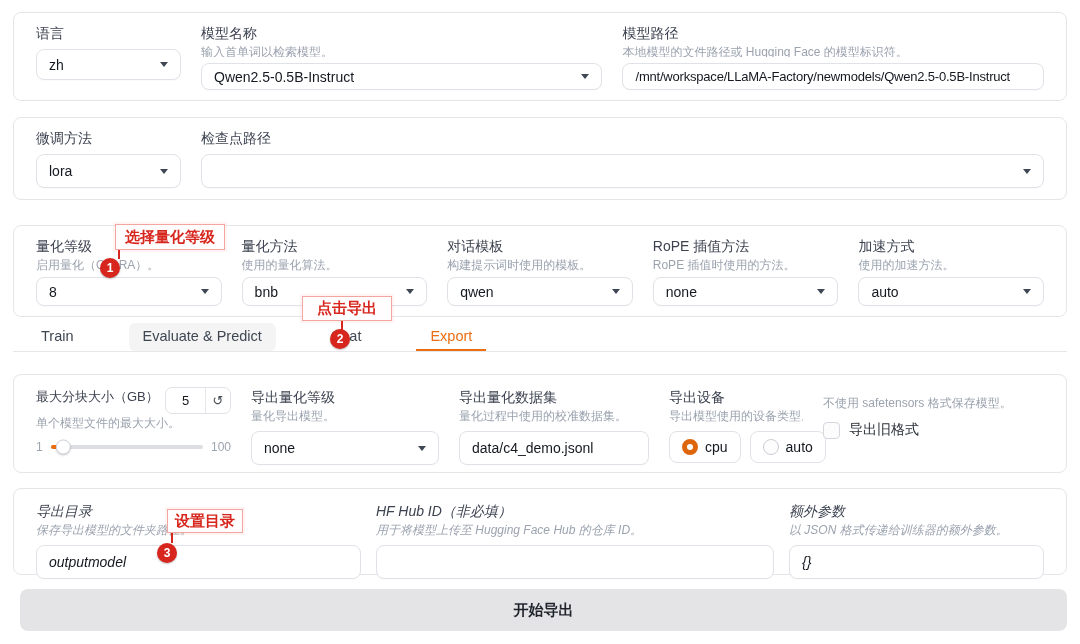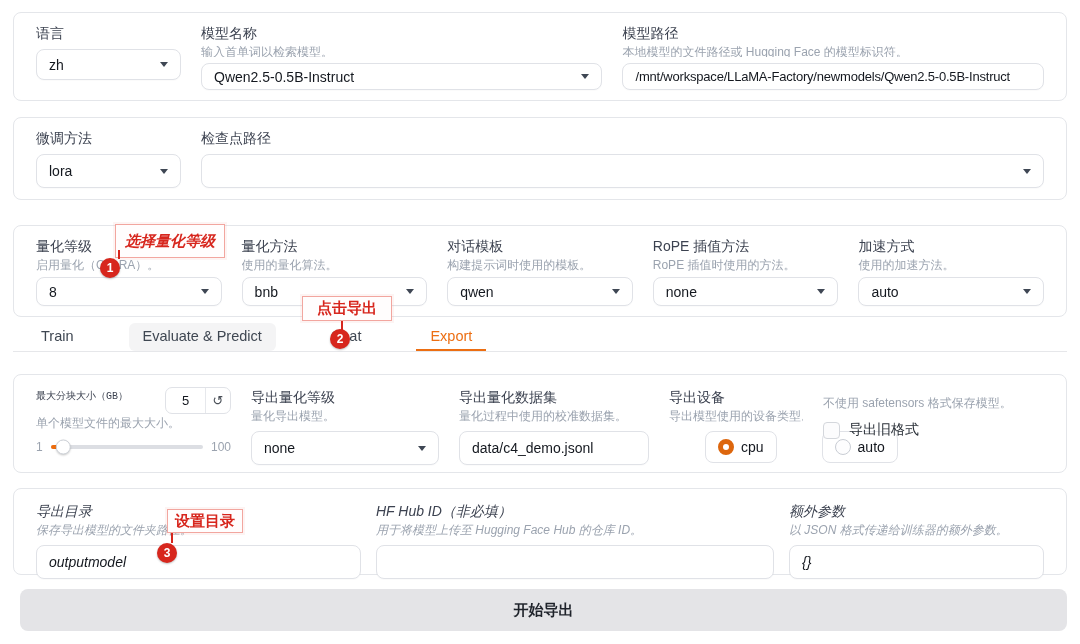--- a/index.html
+++ b/index.html
@@ -36,37 +36,37 @@
             align-items:flex-end; border-bottom:1px solid #e6e7ea; padding-left:14px;gap:41px; }
   .tab { font-size:14.5px; color:#3f4752; padding:5px 14px 7px; cursor:default; white-space:nowrap; }
   .tab.hovered { background:#f4f4f5; border-radius:6px; }
   .tab.active { color:#ec6e12; border-bottom:2px solid #ec6e12; padding-bottom:5px; }
 
   
   .grid-a { display:grid; grid-template-columns:195px 188px 190px 134px 1fr; gap:20px; }
   .grid-b { display:grid; grid-template-columns:325px 398px 1fr; gap:15px;font-style:italic; }
 
   .shard-head { display:flex; align-items:flex-start; gap:6px; }
-  .shard-head .lbl { font-size:10px; flex:1;font-family:Liberation Mono, monospace; }
+  .shard-head .lbl { font-size:13px; flex:1; }
   .numbox { display:flex; align-items:stretch; width:66px; height:27px; border:1px solid #e0e2e7;
             border-radius:7px; overflow:hidden; flex:none; }
   .numbox .num { flex:1; display:flex; align-items:center; justify-content:center; font-size:13px; color:#14181f; }
   .numbox .reset { width:25px; display:flex; align-items:center; justify-content:center;
                    border-left:1px solid #e6e8ec; font-size:13px; color:#4a5058; }
   .slider-row { display:flex; align-items:center; gap:8px; margin-top:8px; }
   .slider-minmax { font-size:12px; color:#9ba3af; flex:none; }
   .slider-track { position:relative; flex:1; height:4px; background:#dcdee3; border-radius:3px; }
   .slider-fill { position:absolute; left:0; width:7%; height:100%; background:#ee6c0c; border-radius:3px; }
   .slider-handle { position:absolute; left:7%; top:50%; transform:translate(-35%,-50%); width:15px; height:15px;
                    background:#fff; border:1px solid #cdd1d7; border-radius:50%;
                    box-shadow:0 1px 2px rgba(0,0,0,0.18); }
 
   .radio-row { display:flex; gap:9px; margin-top:6px; }
   .radio-box { display:flex; align-items:center; gap:7px; border:1px solid #e0e2e7; border-radius:8px;
-               padding:0 12px; height:32px; font-size:14px; color:#14181f; background:#fff;margin-left:36px; }
+               padding:0 12px; height:32px; font-size:14px; color:#14181f; background:#fff; }
   .radio { width:16px; height:16px; border-radius:50%; flex:none; }
   .radio.on  { border:5px solid #dd660d; background:#fff; }
   .radio.off { border:1.5px solid #c9cdd4; background:#fdfdfe; }
 
   .chk-row { display:flex; align-items:center; gap:9px; margin-top:9px; }
   .checkbox { width:17px; height:17px; border:1.5px solid #d4d7dc; border-radius:4px; background:#fcfcfd; flex:none; }
   .chk-lbl { font-size:14px; font-weight:500; color:#2b3139; }
   .hint-top { margin-top:8px; }
 
   .start-btn { position:absolute; top:589px; left:20px; right:13px; height:42px; background:#e4e4e7;
@@ -270,21 +270,21 @@
         <div class="hint">以 JSON 格式传递给训练器的额外参数。</div>
         <div class="ctl">
           <span class="val">{}</span>
         </div>
       </div>
     </div>
   </div>
 
   <div class="start-btn">开始导出</div>
 
-  <div class="ann ann-box" style="left:115px; top:224px; width:110px; height:34px;font-style:italic;">选择量化等级</div>
+  <div class="ann ann-box" style="left:115px; top:224px; width:110px; height:26px;">选择量化等级</div>
   <div class="ann ann-line" style="left:118px; top:250px; height:9px;"></div>
   <div class="ann ann-circle" style="left:100px; top:258px;">1</div>
 
   <div class="ann ann-box" style="left:302px; top:296px; width:90px; height:25px;">点击导出</div>
   <div class="ann ann-line" style="left:341px; top:321px; height:9px;"></div>
   <div class="ann ann-circle" style="left:330px; top:329px;">2</div>
 
   <div class="ann ann-box" style="left:167px; top:509px; width:76px; height:24px;">设置目录</div>
   <div class="ann ann-line" style="left:171px; top:533px; height:10px;"></div>
   <div class="ann ann-circle" style="left:157px; top:543px;">3</div>

